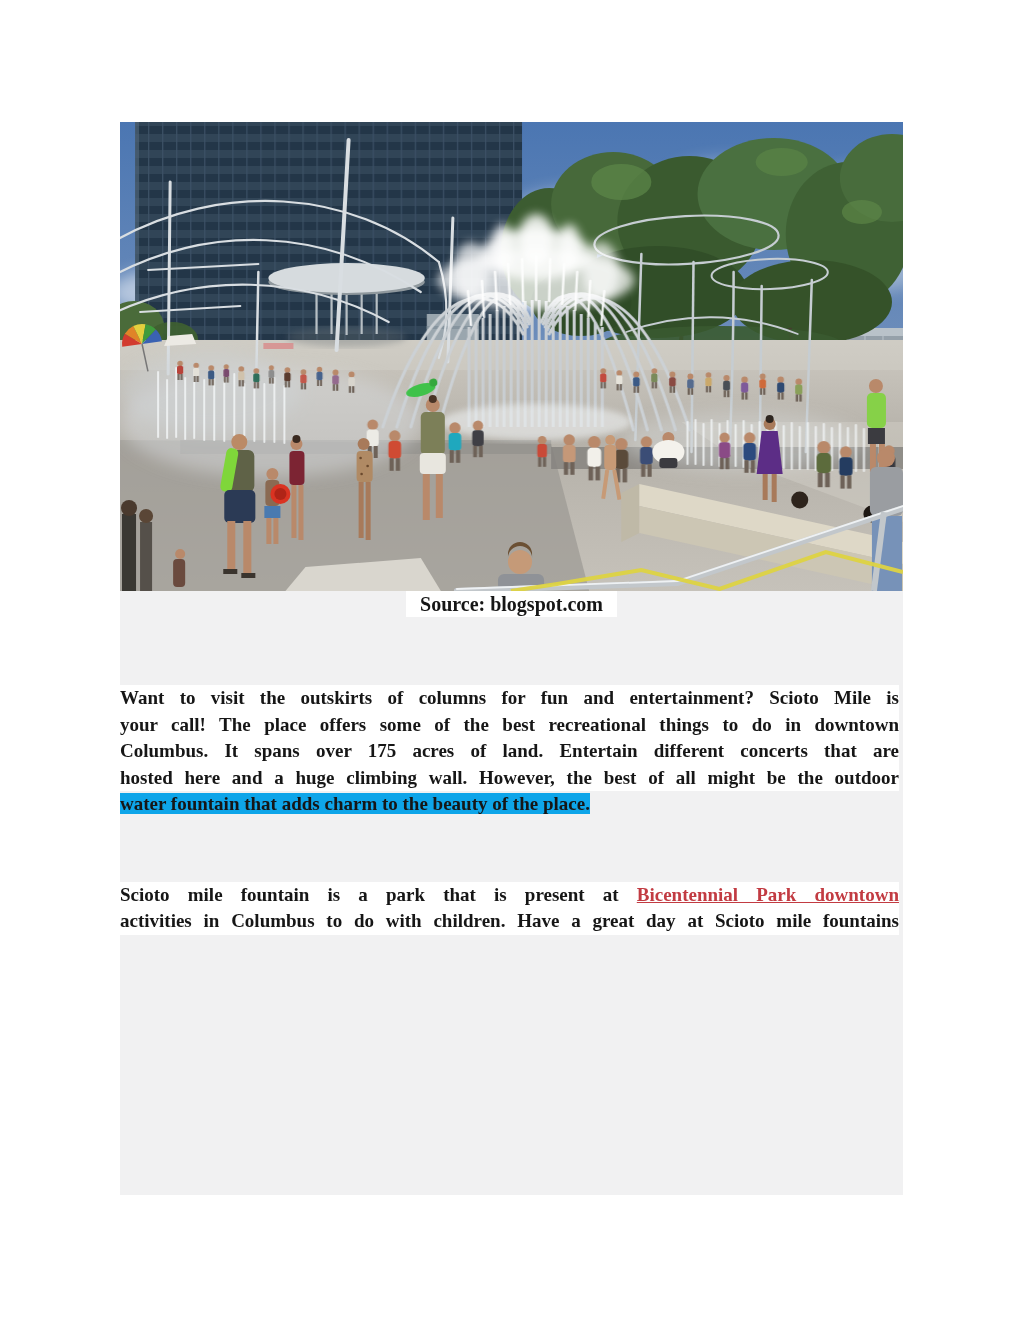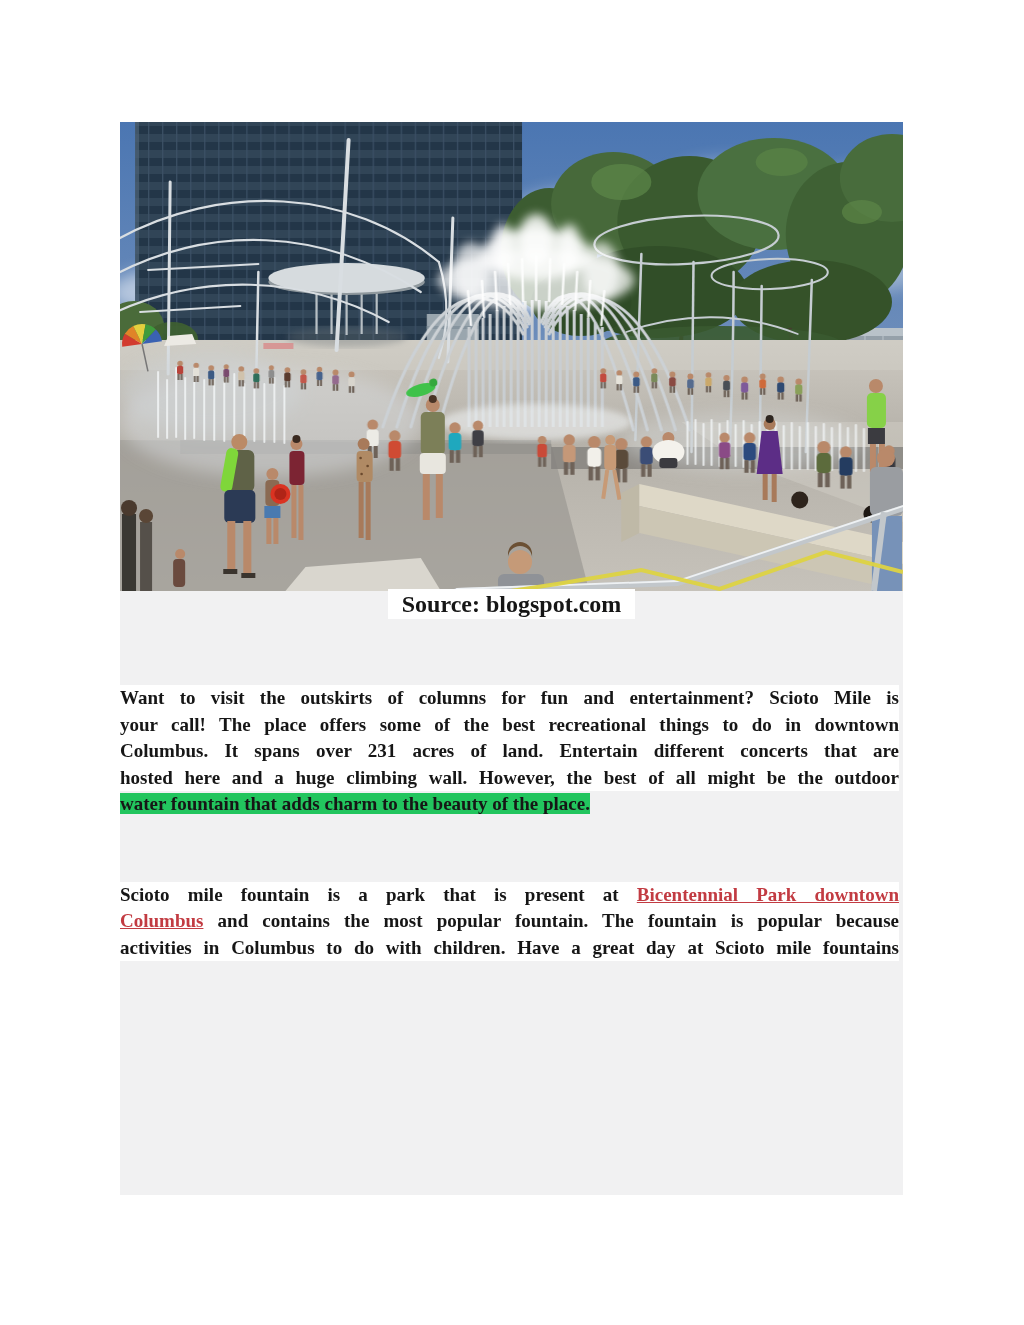--- a/index.html
+++ b/index.html
@@ -4,29 +4,29 @@
 <style>
   html,body{margin:0;padding:0;}
   body{
     width:1024px;height:1325px;position:relative;background:#ffffff;
     font-family:"Liberation Serif","DejaVu Serif",serif;
     -webkit-font-smoothing:antialiased;
   }
   .content{position:absolute;left:120px;top:122px;width:783px;}
   .photo{display:block;width:783px;height:469px;}
   .panel{background:#f1f1f2;height:604px;}
-  .caption{text-align:center;font-size:24px;font-weight:bold;
+  .caption{text-align:center;font-size:20px;font-weight:bold;
     line-height:27px;color:#161616;}
   .caption .hl{background:#ffffff;padding:2px 14px;}
   .para{font-weight:bold;font-size:19px;color:#161616;line-height:26.5px;}
   .p1{margin:67px 4px 0 0;}
   .p2{margin:64px 4px 0 0;}
   .jline{display:block;background:#ffffff;text-align:justify;text-align-last:justify;}
   .lastline{display:block;text-align:left;background:transparent;}
-  .lastline .hl{background:#22c55e;}
+  .lastline .hl{background:#0ea5e9;}
   a.doclink{color:#c23b42;text-decoration:underline;font-weight:bold;cursor:pointer;}
 </style>
 </head>
 <body>
 
 <div class="content">
 
   <figure style="margin:0">
 
     <svg class="photo" viewBox="0 0 781 469" preserveAspectRatio="none" role="img">
@@ -435,26 +435,25 @@
         <polyline points="390,469 436,462 520,448 598,467 704,430 781,450" fill="none" stroke="#ddd342" stroke-width="4" opacity=".95"></polyline>
       </g>
     </svg>
 
     <div class="panel">
       <figcaption class="caption"><span class="hl">Source: blogspot.com</span></figcaption>
 
       <div class="para p1">
         <span class="jline">Want to visit the outskirts of columns for fun and entertainment? Scioto Mile is</span>
           <span class="jline">your call! The place offers some of the best recreational things to do in downtown</span>
-          <span class="jline">Columbus. It spans over 231 acres of land. Entertain different concerts that are</span>
+          <span class="jline">Columbus. It spans over 175 acres of land. Entertain different concerts that are</span>
           <span class="jline">hosted here and a huge climbing wall. However, the best of all might be the outdoor</span>
           <span class="lastline"><span class="hl">water fountain that adds charm to the beauty of the place.</span></span>
       </div>
 
       <div class="para p2">
         <span class="jline"><span>Scioto mile fountain is a park that is present at </span><a class="doclink">Bicentennial Park downtown</a></span>
-          <span class="jline"><a class="doclink">Columbus</a><span> and contains the most popular fountain. The fountain is popular because</span></span>
           <span class="jline">activities in Columbus to do with children. Have a great day at Scioto mile fountains</span>
       </div>
     </div>
   </figure>
 
 </div>
 
 </body></html>

